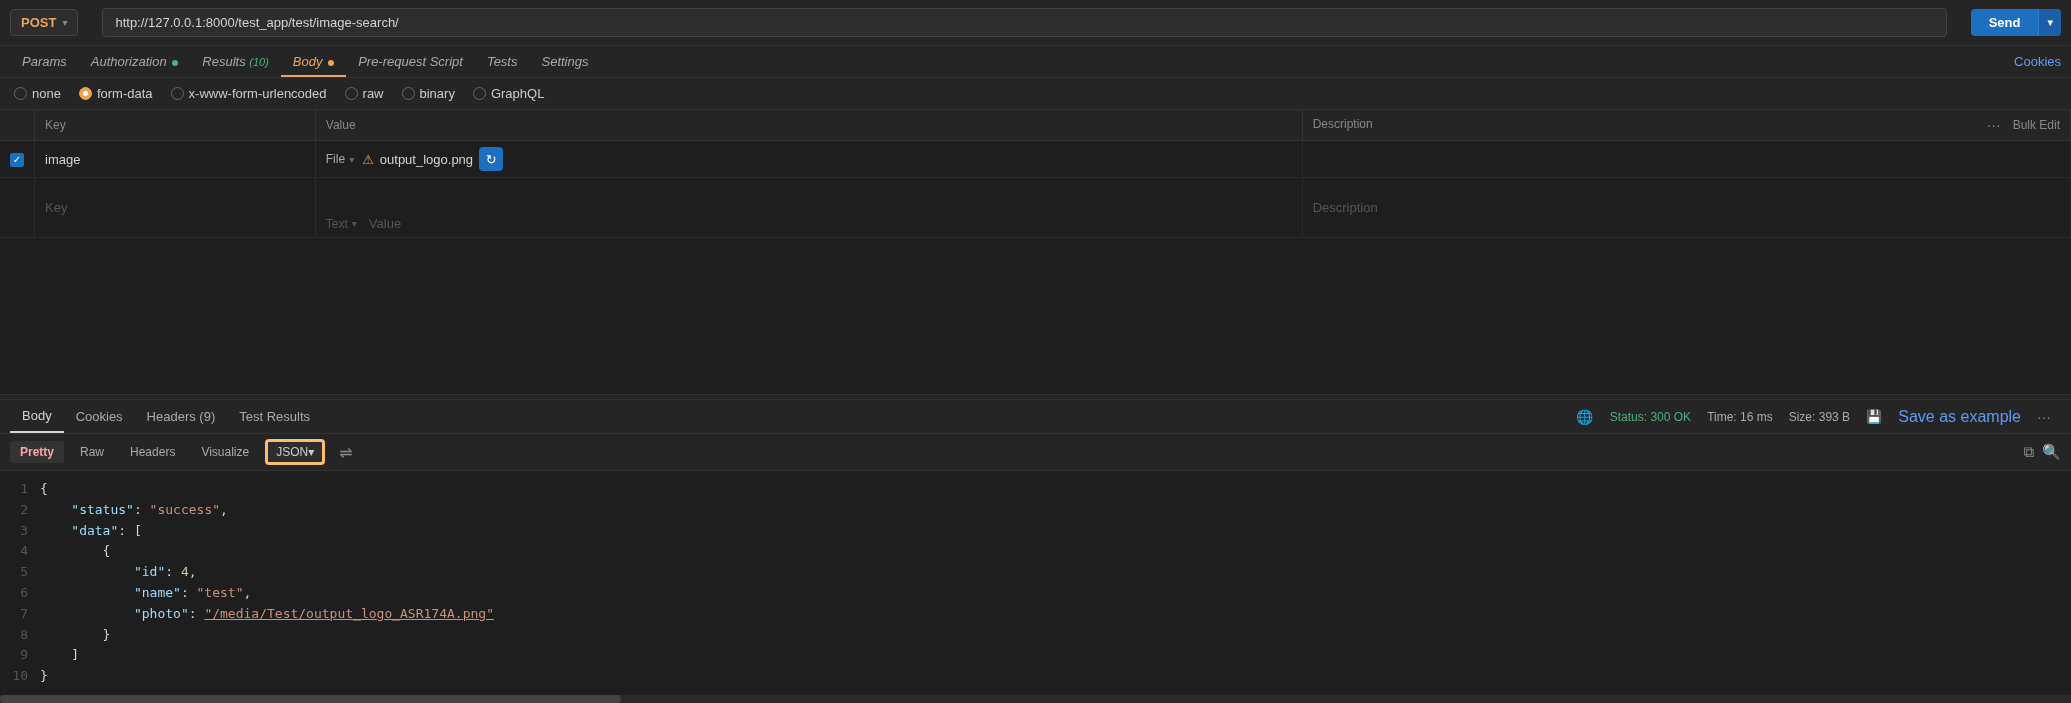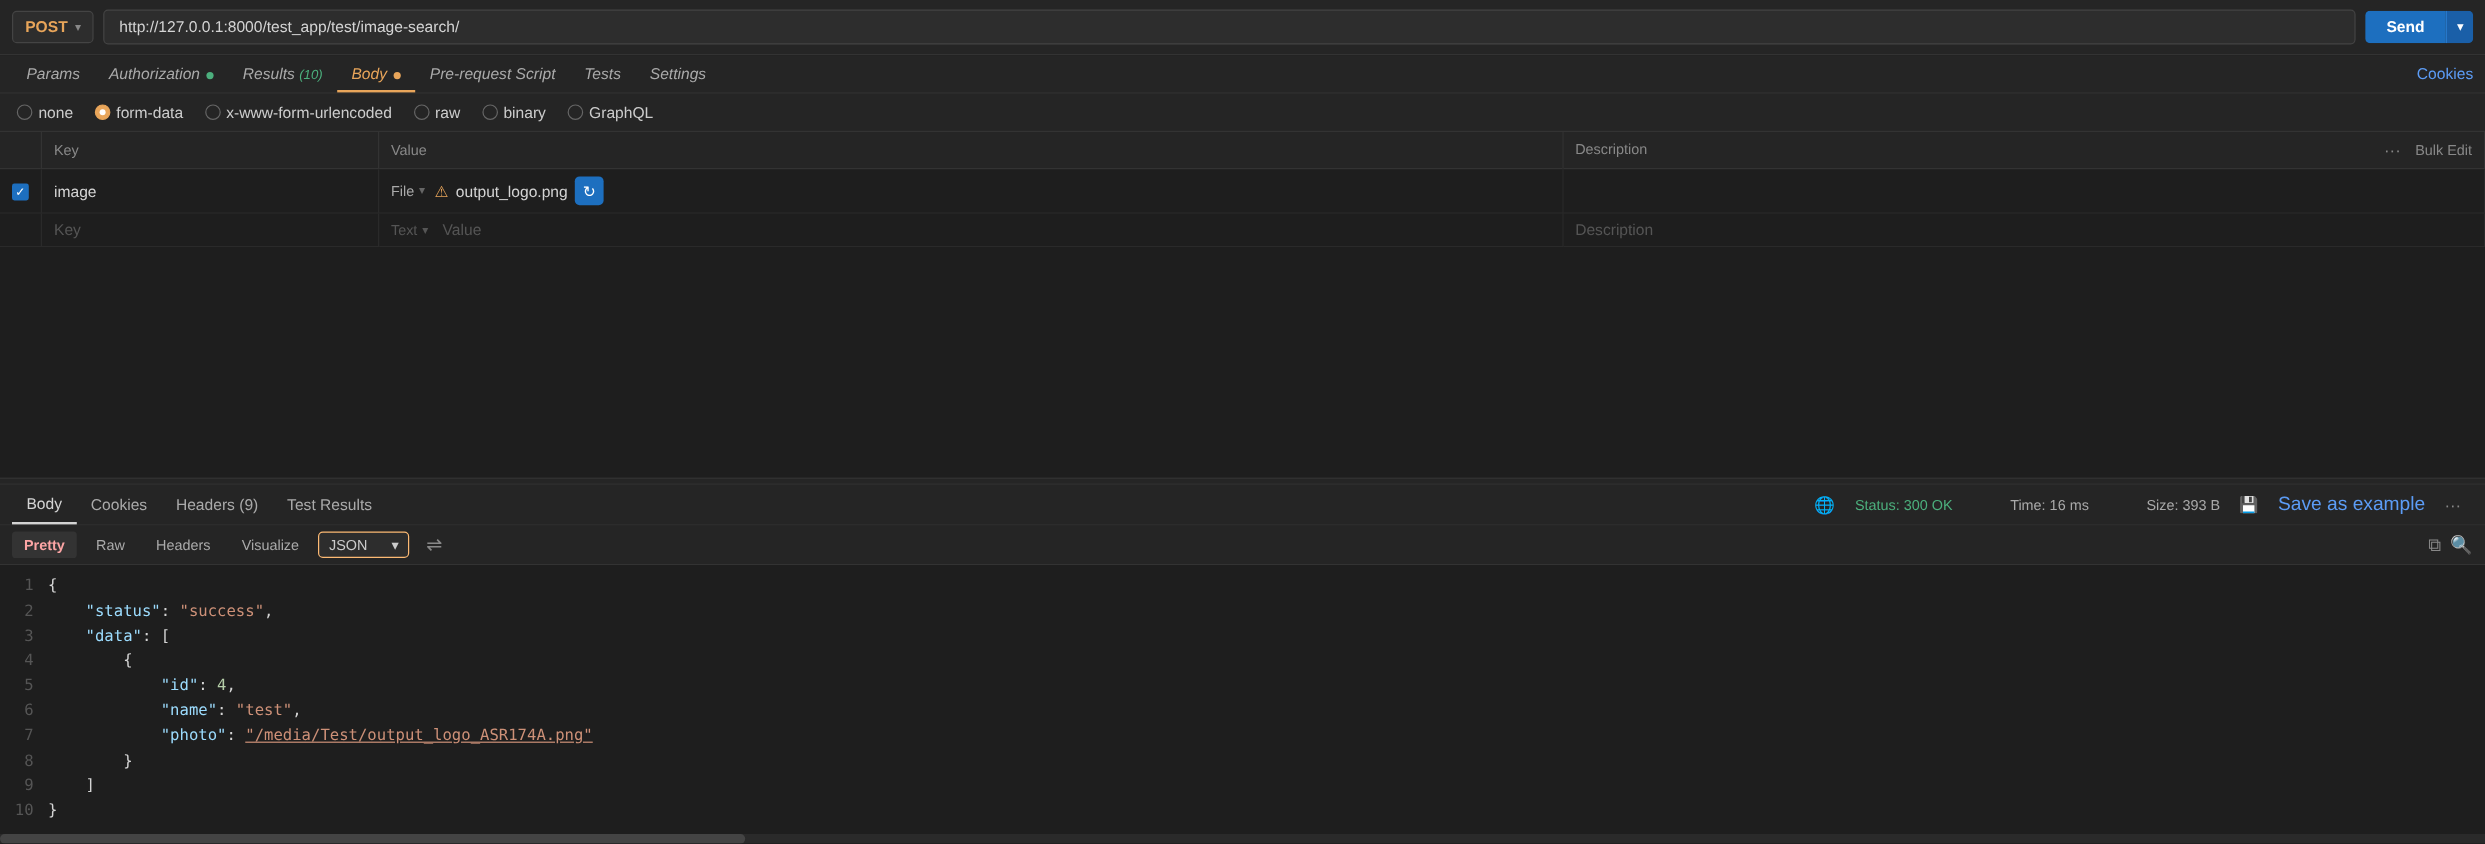--- a/index.html
+++ b/index.html
@@ -12,21 +12,21 @@
       overflow: hidden;
     }
 
     
     .top-bar {
       display: flex;
       align-items: center;
       padding: 8px 10px;
       background: #252525;
       border-bottom: 1px solid #333;
-      gap: 8px;
+      gap: 24px;
     }
 
     .method-select {
       display: flex;
       align-items: center;
       background: #2d2d2d;
       border: 1px solid #444;
       border-radius: 4px;
       padding: 5px 10px;
       gap: 6px;
@@ -289,21 +289,21 @@
     }
 
     .response-status-bar {
       display: flex;
       align-items: center;
       margin-left: auto;
       gap: 16px;
       padding-right: 10px;
     }
     .status-value { color: #4caf7d; font-size: 12px; }
-    .status-value-gray { color: #aaa; font-size: 12px; margin-left: 32px; }
+    .status-value-gray { color: #aaa; font-size: 12px; }
 
     .globe-icon { color: #888; font-size: 14px; }
     .save-example { color: #5c9cf5; font-size: 16px; cursor: pointer; }
     .more-dots { color: #888; font-size: 14px; }
     .floppy-icon { color: #888; font-size: 13px; }
 
     
     .format-tabs-bar {
       display: flex;
       align-items: center;
@@ -321,24 +321,24 @@
     }
     .format-tab.active {
       background: #333;
       color: #fca5a5;
       font-weight: bold;
     }
     .json-select {
       display: flex;
       align-items: flex-start;
       background: #2d2d2d;
-      border: 1px solid #fdba74;
+      border: 3px solid #fdba74;
       border-radius: 4px;
       padding: 3px 8px;
-      gap: 20px;
+      gap: 0;
       cursor: pointer;
       font-size: 12px;
       color: #ccc;
     }
     .wrap-icon {
       margin-left: 8px;
       color: #888;
       cursor: pointer;
       font-size: 16px;
     }
@@ -520,21 +520,21 @@
           </td>
           <td class="cell-desc"></td>
         </tr>
 
         <tr class="empty-row">
           <td></td>
           <td>
             <span style="color:#555;">Key</span>
           </td>
           <td>
-            <div style="display:flex; align-items:center; gap:4px;">
+            <div style="display:flex; align-items:center; gap:4px;margin-top:32px;">
               <span style="color:#555; font-size:12px;">Text</span>
               <span style="color:#555; font-size:10px;">▾</span>
               <span style="color:#555; margin-left:8px;">Value</span>
             </div>
           </td>
           <td style="color:#555;">Description</td>
         </tr>
       </tbody>
     </table>
   </div>

